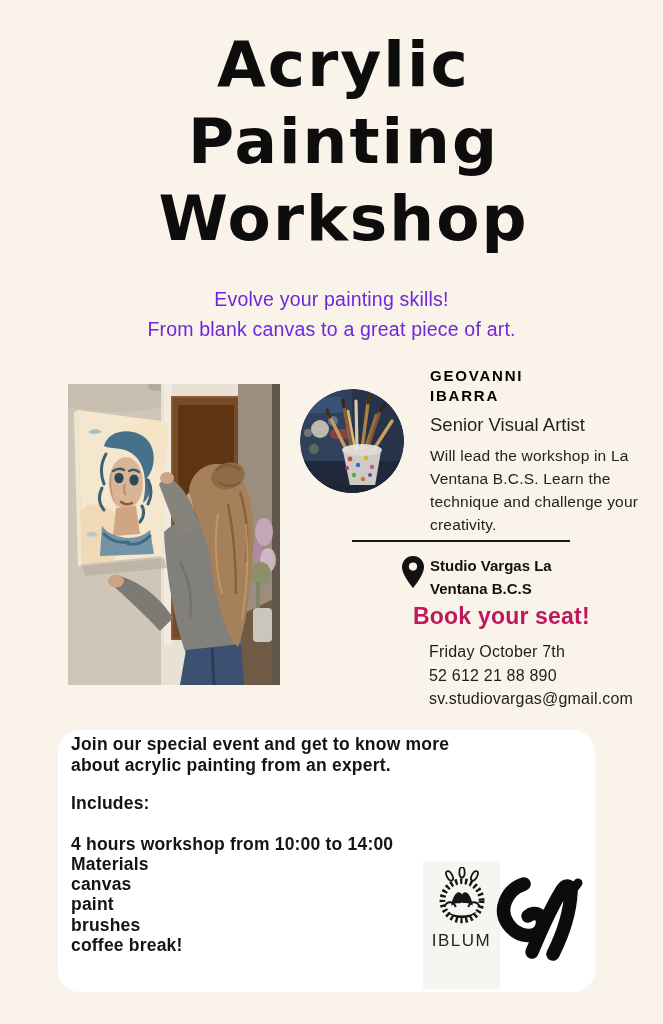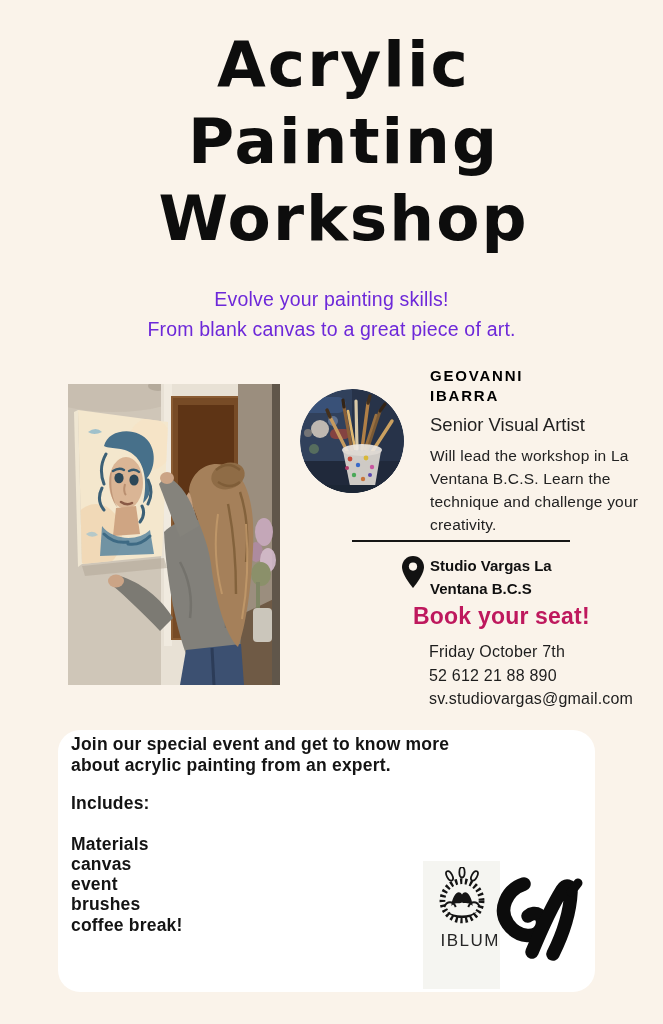--- a/index.html
+++ b/index.html
@@ -25,21 +25,21 @@
   .cta{position:absolute;left:413px;top:603px;font-weight:bold;font-size:23px;letter-spacing:.2px;color:#be185d}
   .contact{position:absolute;left:429px;top:640px;font-size:16px;line-height:23.5px;color:#1d1d1d;letter-spacing:.2px}
   .card{position:absolute;left:58px;top:730px;width:537px;height:262px;
         background:var(--card_background,#ffffff);border-radius:22px}
   .card-inner{padding:4px 4px 0 13px;font-weight:bold;font-size:17.5px;line-height:20.5px;
               letter-spacing:.2px;color:#141414}
   .card-intro{width:398px}
   .card-includes{margin-top:18px}
   .card-items{margin-top:20px}
   .card-item{line-height:20.3px}
-  .iblum{position:absolute;left:365px;top:131px;width:77px;height:128px;background:#f5f5f1;text-align:right}
+  .iblum{position:absolute;left:365px;top:131px;width:77px;height:128px;background:#f5f5f1;text-align:center}
   .iblum svg{display:block;margin:6px auto 0;width:58px;height:64px}
   .iblum-label{font-size:17px;letter-spacing:1.5px;color:#262626;line-height:20px}
   .sv{position:absolute;left:435px;top:136px;width:97px;height:104px}
 </style>
 </head>
 <body>
 
 <div class="stage">
 
   <div class="title">
@@ -200,23 +200,24 @@
     <div>Friday October 7th</div>
     <div>52 612 21 88 890</div>
     <div>sv.studiovargas@gmail.com</div>
   </div>
 
   <div class="card">
     <div class="card-inner">
       <div class="card-intro">Join our special event and get to know more about acrylic painting from an expert.</div>
       <div class="card-includes">Includes:</div>
       <div class="card-items">
+        <div class="card-item">4 hours workshop from 10:00 to 14:00</div>
         <div class="card-item">Materials</div>
         <div class="card-item">canvas</div>
-        <div class="card-item">event</div>
+        <div class="card-item">paint</div>
         <div class="card-item">brushes</div>
         <div class="card-item">coffee break!</div>
       </div>
     </div>
 
     <div class="iblum">
       <svg viewBox="0 0 60 72">
         <circle cx="30" cy="38" r="22" fill="none" stroke="#151515" stroke-width="6.5" stroke-dasharray="2.6 3"></circle>
         <ellipse cx="16" cy="10" rx="3" ry="5.8" fill="none" stroke="#151515" stroke-width="2" transform="rotate(-28 16 10)"></ellipse>
         <ellipse cx="30" cy="6" rx="3" ry="5.8" fill="none" stroke="#151515" stroke-width="2"></ellipse>

